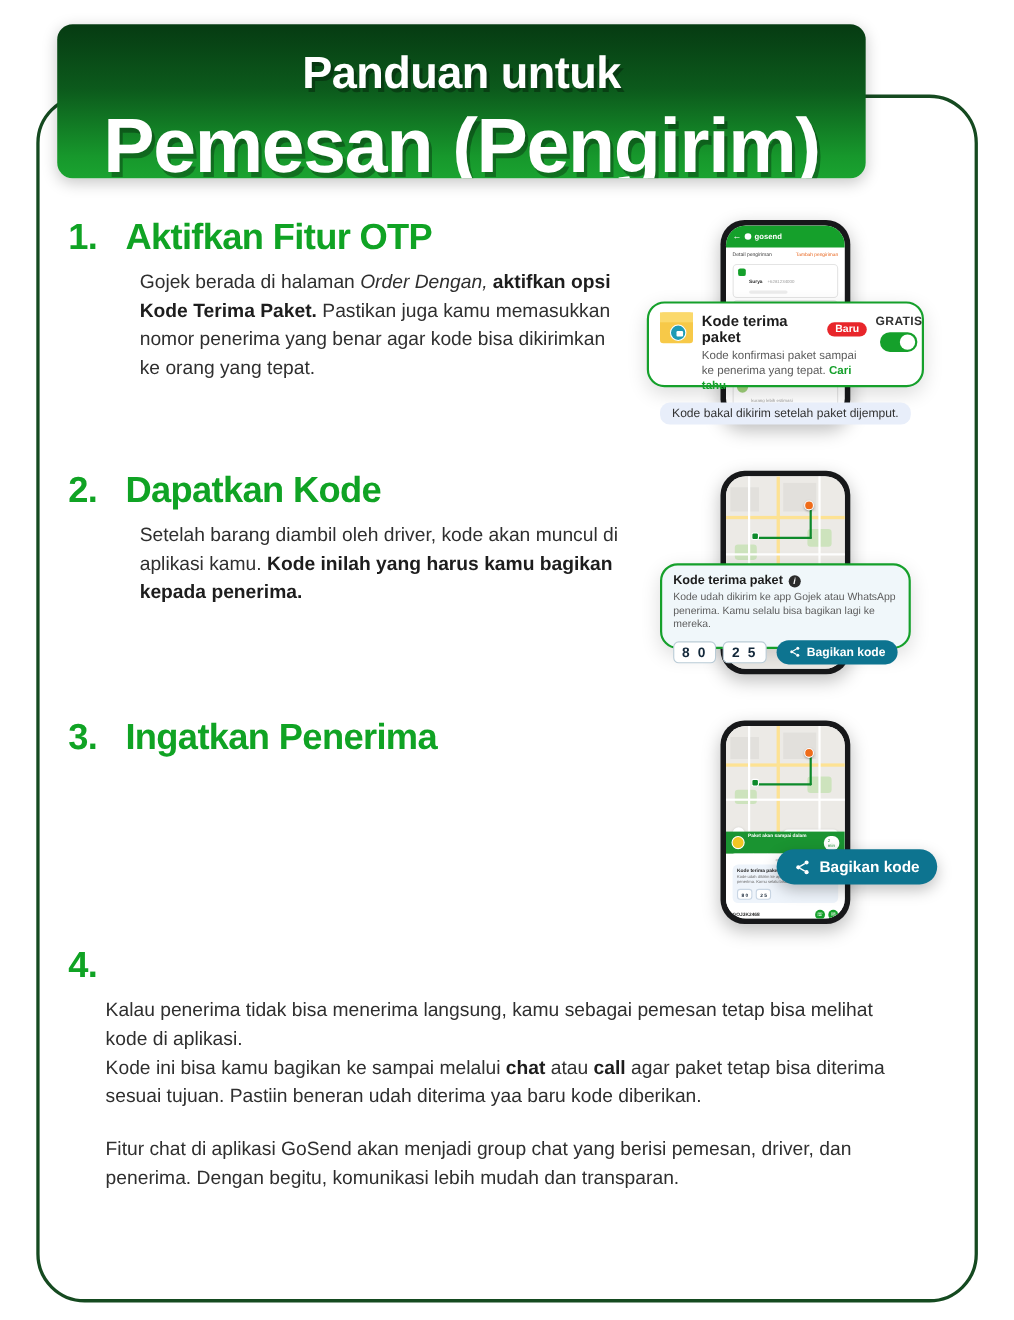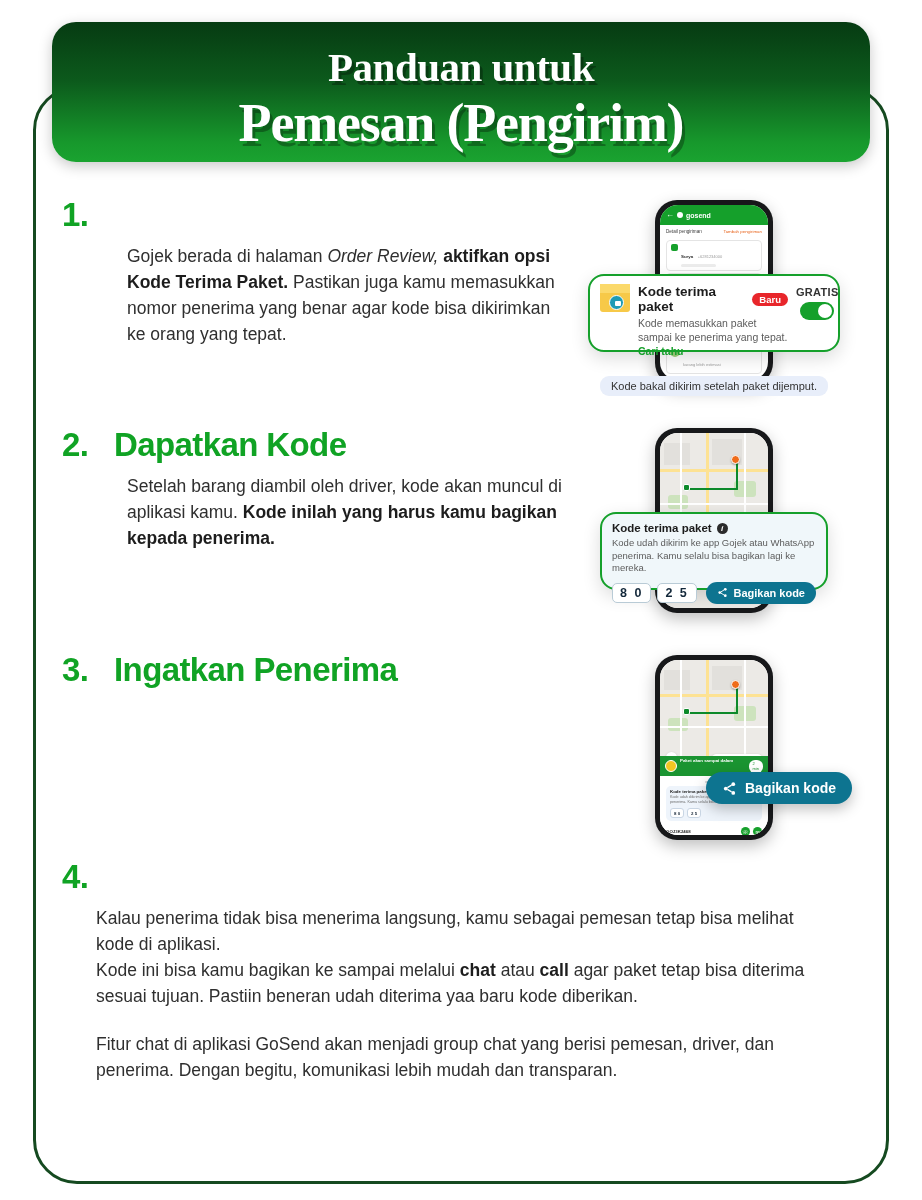--- a/index.html
+++ b/index.html
@@ -18,41 +18,40 @@
     width: 856px; height: 1098px;
     border: 3px solid #154a20;
     border-radius: 44px;
     background: transparent;
   }
 
   
   .header-banner {
     position: absolute;
     left: 52px; top: 22px;
-    width: 818px; height: 140px;
-    border-radius: 24px;
+    width: 735px; height: 140px;
+    border-radius: 14px;
     background: linear-gradient(180deg, #063b12 0%, #0c5a1c 42%, #17982c 86%, #1aa330 100%);
     box-shadow: 0 4px 14px rgba(0,0,0,0.22);
     overflow: hidden;
-    font-family: Liberation Serif, serif;
   }
   .header-title-line1 {
     position: absolute; left: 0; top: 21px; width: 100%;
     text-align: center;
     color: #ffffff;
     font-size: 41px;
     font-weight: bold;
     letter-spacing: -0.5px;
     text-shadow: 3px 4px 0 rgba(0,0,0,0.30);
   }
   .header-title-line2 {
     position: absolute; left: 0; top: 70px; width: 100%;
     text-align: center;
     color: #ffffff;
-    font-size: 54px;
+    font-size: 70px;
     font-weight: bold;
     letter-spacing: -1.2px;
     text-shadow: 3px 5px 0 rgba(0,0,0,0.30);
   }
 
   
   .content { position: absolute; left: 0; top: 0; width: 922px; height: 1200px; }
 
   .step { position: absolute; }
   .step-head { display: flex; align-items: baseline; }
@@ -237,21 +236,21 @@
   .c1-gratis { font-size: 11px; font-weight: bold; color: #333; letter-spacing: .3px; }
   .c1-toggle {
     width: 34px; height: 18px; border-radius: 10px; background: #15a02b;
     margin: 4px auto 0; position: relative;
   }
   .c1-toggle:after {
     content: ""; position: absolute; right: 2px; top: 2px;
     width: 14px; height: 14px; border-radius: 50%; background: #fff;
   }
   .c1-note {
-    margin-top: 18px; background: #e8eefa; border-radius: 9px;
+    margin-top: 8px; background: #e8eefa; border-radius: 9px;
     font-size: 11px; color: #333; text-align: center; padding: 4px 6px;
   }
 
   
   #card2 { left: 600px; top: 512px; width: 228px; height: 78px; padding: 8px 10px; background: #f0f7fa; }
   .c2-head { display: flex; align-items: center; gap: 5px; }
   .c2-title { font-size: 11.5px; font-weight: bold; color: #1c1c1c; }
   .c2-info {
     width: 11px; height: 11px; border-radius: 50%; background: #2b2b2b;
     color: #fff; font-size: 8px; font-weight: bold; display: flex;
@@ -291,23 +290,24 @@
   <div class="header-banner">
     <div class="header-title-line1">Panduan untuk</div>
     <div class="header-title-line2">Pemesan (Pengirim)</div>
   </div>
 
   <div class="content">
 
     <div class="step" id="step1">
       <div class="step-head">
         <span class="step-num">1.</span>
+        <span class="step-title">Aktifkan Fitur OTP</span>
       </div>
       <div class="step-body">
-        <span>Gojek berada di  halaman </span><i>Order Review,</i><span> </span><b>aktifkan opsi Kode Terima Paket.</b><span> Pastikan juga kamu memasukkan nomor penerima yang benar agar kode bisa dikirimkan ke orang yang tepat.</span>
+        <span>Gojek berada di  halaman </span><i>Order Dengan,</i><span> </span><b>aktifkan opsi Kode Terima Paket.</b><span> Pastikan juga kamu memasukkan nomor penerima yang benar agar kode bisa dikirimkan ke orang yang tepat.</span>
       </div>
     </div>
 
     <div class="step" id="step2">
       <div class="step-head">
         <span class="step-num">2.</span>
         <span class="step-title">Dapatkan Kode</span>
       </div>
       <div class="step-body">
         <span>Setelah barang diambil oleh driver, kode akan muncul di aplikasi kamu. </span><b>Kode inilah yang harus kamu bagikan kepada penerima.</b>
@@ -375,21 +375,21 @@
         <div class="c1-icon">
           <div class="flap"></div>
           <div class="lock"></div>
         </div>
         <div>
           <div class="c1-head">
             <span class="c1-title">Kode terima paket</span>
             <span class="c1-badge">Baru</span>
           </div>
           <div class="c1-sub">
-            <span>Kode memasukkan paket sampai ke penerima yang tepat.</span>
+            <span>Kode konfirmasi paket sampai ke penerima yang tepat.</span>
             <span class="c1-link">Cari tahu</span>
           </div>
         </div>
         <div class="c1-right">
           <div class="c1-gratis">GRATIS</div>
           <div class="c1-toggle"></div>
         </div>
       </div>
       <div class="c1-note">Kode bakal dikirim setelah paket dijemput.</div>
     </div>

